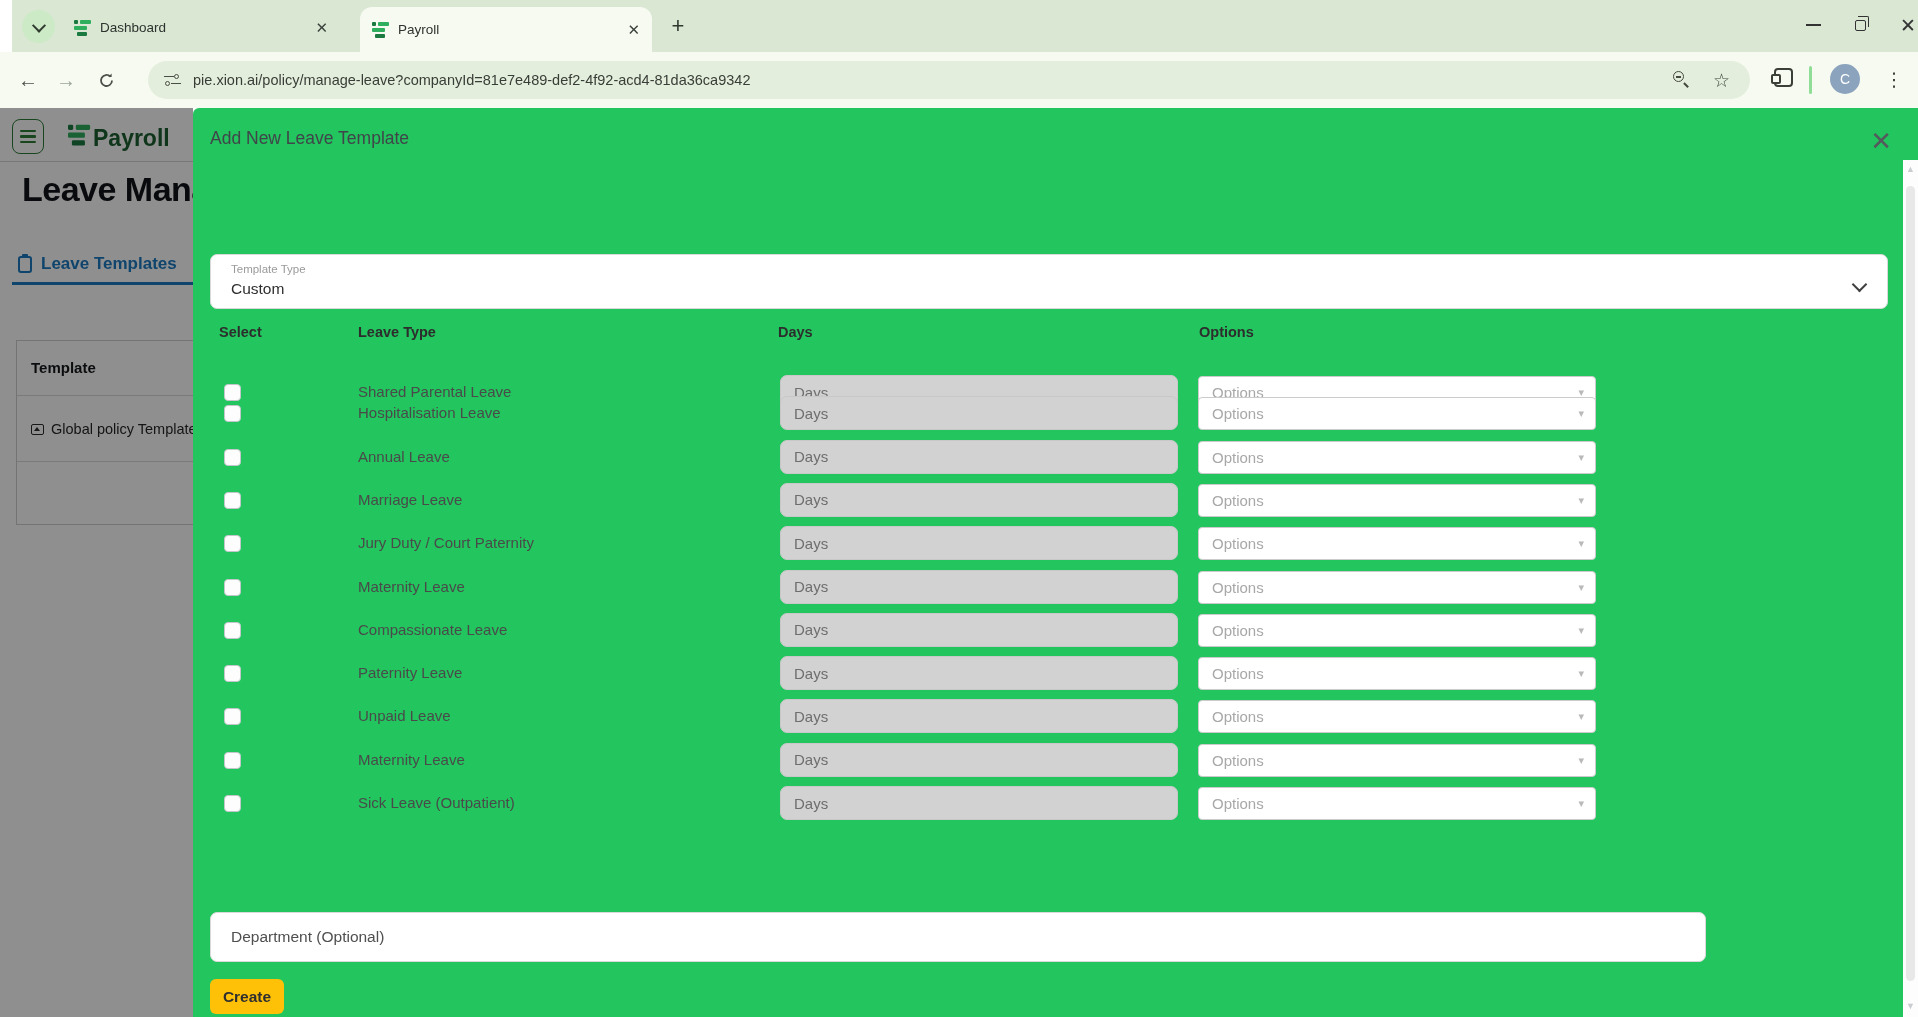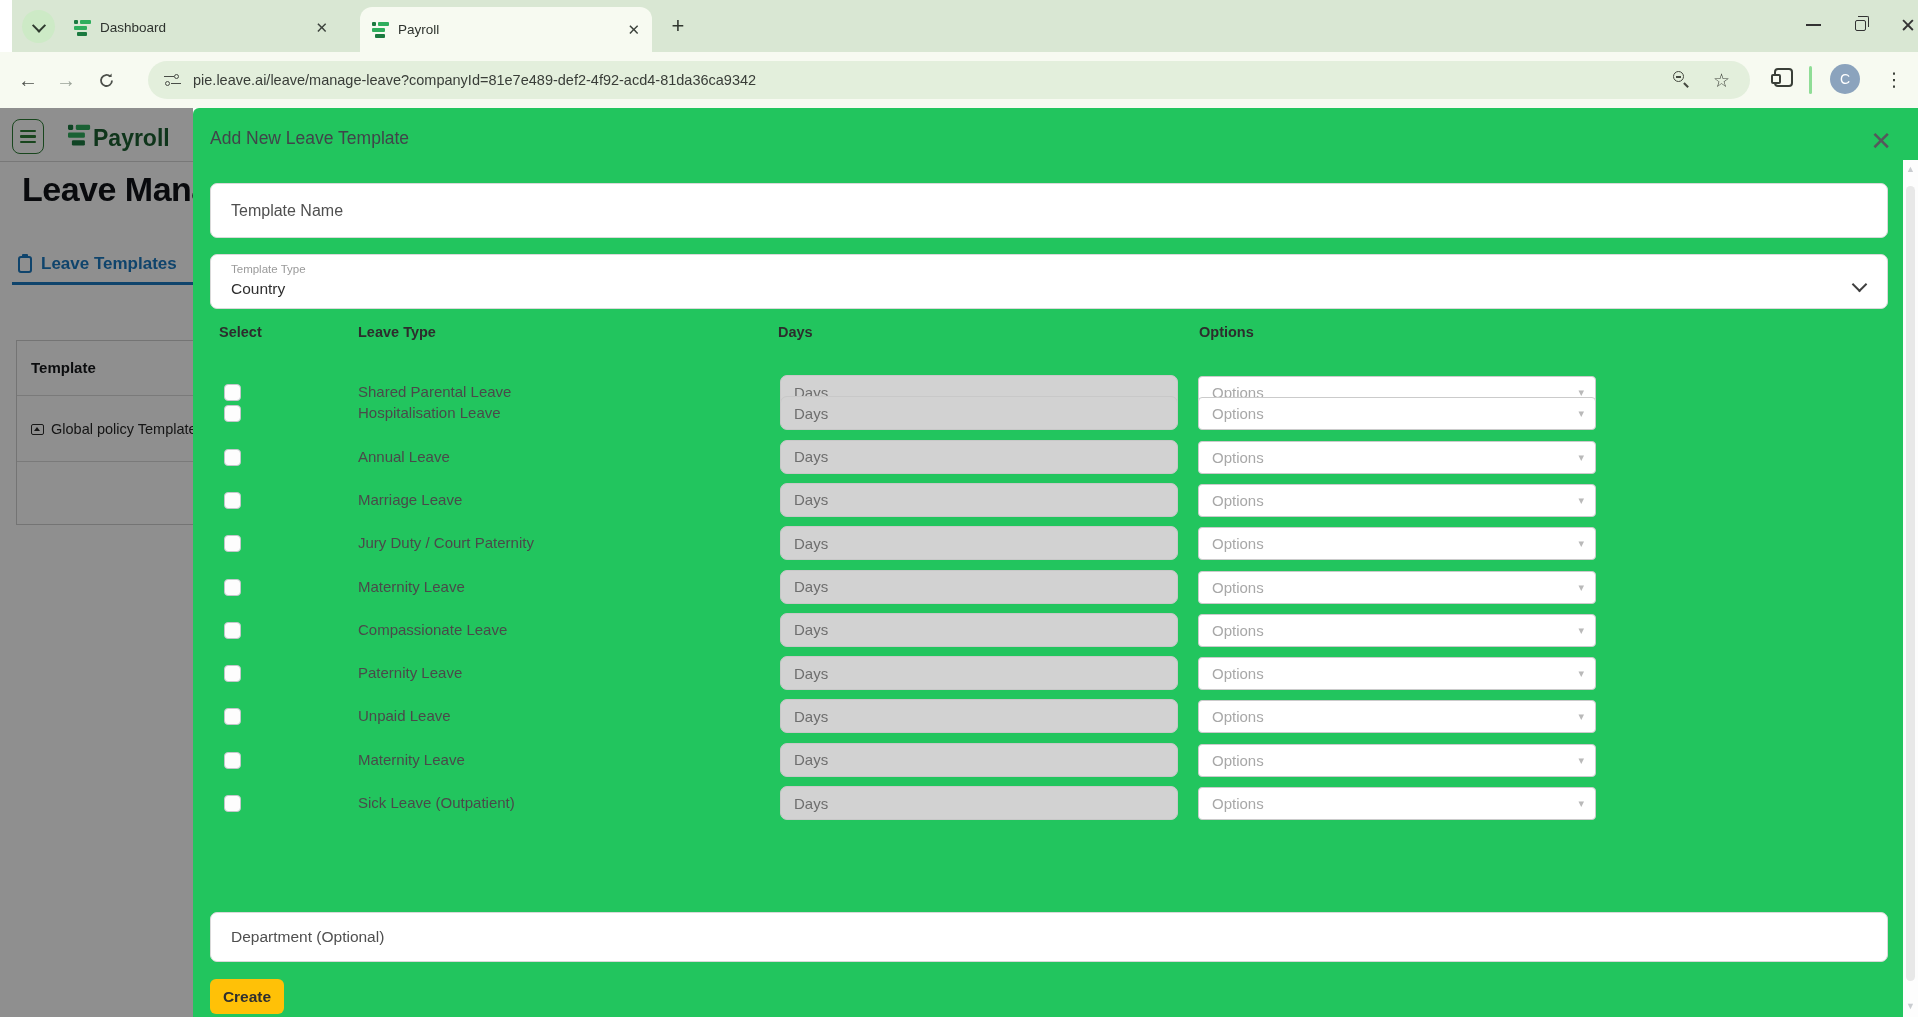--- a/index.html
+++ b/index.html
@@ -93,21 +93,21 @@
 
   .leave-row { position:absolute; left:0; width:100%; height:34px; }
   .leave-check { position:absolute; left:14px; top:9px; width:17px; height:17px; appearance:none; -webkit-appearance:none; border:1.6px solid #c3c7cb; border-radius:4px; background:#fdfdfd; cursor:pointer; }
   .leave-label { position:absolute; left:148px; top:8px; font-size:15px; color:#4a4a4a; white-space:nowrap; }
   .days-input { position:absolute; left:570px; top:0; width:398px; height:34px; background:#d2d2d2; border:1px solid #c8c8c8; border-radius:7px; padding:0 13px; font-size:15px; color:#555; font-family:inherit; }
   .days-input::placeholder { color:#6e6e6e; opacity:1; }
   .options-select { position:absolute; left:988px; top:1px; width:398px; height:33px; background:#fff; border:1px solid #cbcbcb; border-radius:4px; cursor:default; }
   .options-select .opt-text { position:absolute; left:13px; top:7px; font-size:15px; color:#a8a8a8; }
   .options-select .opt-caret { position:absolute; right:11px; top:9px; font-size:11px; color:#b9b9b9; }
 
-  .dep-input { position:absolute; left:0; top:804px; width:1678px; height:50px; border:1px solid #d9d9d9; border-radius:7px; padding:0 20px; font-size:15.5px; color:#222; background:#fff; font-family:inherit; outline:none; }
+  .dep-input { position:absolute; left:0; top:804px; width:1496px; height:50px; border:1px solid #d9d9d9; border-radius:7px; padding:0 20px; font-size:15.5px; color:#222; background:#fff; font-family:inherit; outline:none; }
   .dep-input::placeholder { color:#4f4f4f; opacity:1; }
 
   .create-btn { position:absolute; left:0; top:871px; width:74px; height:35px; background:#ffc107; border:none; border-radius:6px; font-size:15.5px; font-weight:600; color:#2f2f2f; font-family:inherit; cursor:pointer; }
 
   
   .mscrollbar { position:absolute; right:0; top:52px; width:15px; height:857px; background:#fdfdfd; }
   .mscrollbar .arrow { position:absolute; left:0; width:15px; text-align:center; font-size:9px; color:#c9ccd0; }
   .mscrollbar .up { top:4px; }
   .mscrollbar .down { bottom:6px; }
   .mscrollbar .thumb { position:absolute; left:3px; top:26px; width:9px; height:795px; background:#e8e8e8; border-radius:5px; }
@@ -163,21 +163,21 @@
         </svg>
     </div>
 
     <div class="urlpill">
       <span class="tune-icon">
           <i class="l1"></i>
           <i class="d1"></i>
           <i class="l2"></i>
           <i class="d2"></i>
         </span>
-      <span class="urltext">pie.leave.ai/leave/manage-leave?companyId=81e7e489-def2-4f92-acd4-81da36ca9342</span>
+      <span class="urltext">pie.xion.ai/policy/manage-leave?companyId=81e7e489-def2-4f92-acd4-81da36ca9342</span>
       <span class="pill-right">
         <span class="zoomout-icon">
             <i class="lens"></i>
             <i class="minus"></i>
             <i class="handle"></i>
           </span>
         <span class="star-icon">☆</span>
       </span>
     </div>
 
@@ -221,25 +221,24 @@
       <div class="div2"></div>
     </div>
   </div>
   <div class="dim-overlay"></div>
 
   <div class="modal">
     <div class="modal-title">Add New Leave Template</div>
     <div class="modal-close">✕</div>
 
     <div class="mcontent">
-      <input class="tn-input" type="text" placeholder="Template Name" style="">
 
       <div class="float-select" style="top:146px;">
         <span class="flabel">Template Type</span>
-        <span class="fvalue">Country</span>
+        <span class="fvalue">Custom</span>
         <span class="select-caret"></span>
       </div>
 
       <div class="col-headers">
         <span style="left:9px;">Select</span>
         <span style="left:148px;">Leave Type</span>
         <span style="left:568px;">Days</span>
         <span style="left:989px;">Options</span>
       </div>
 

